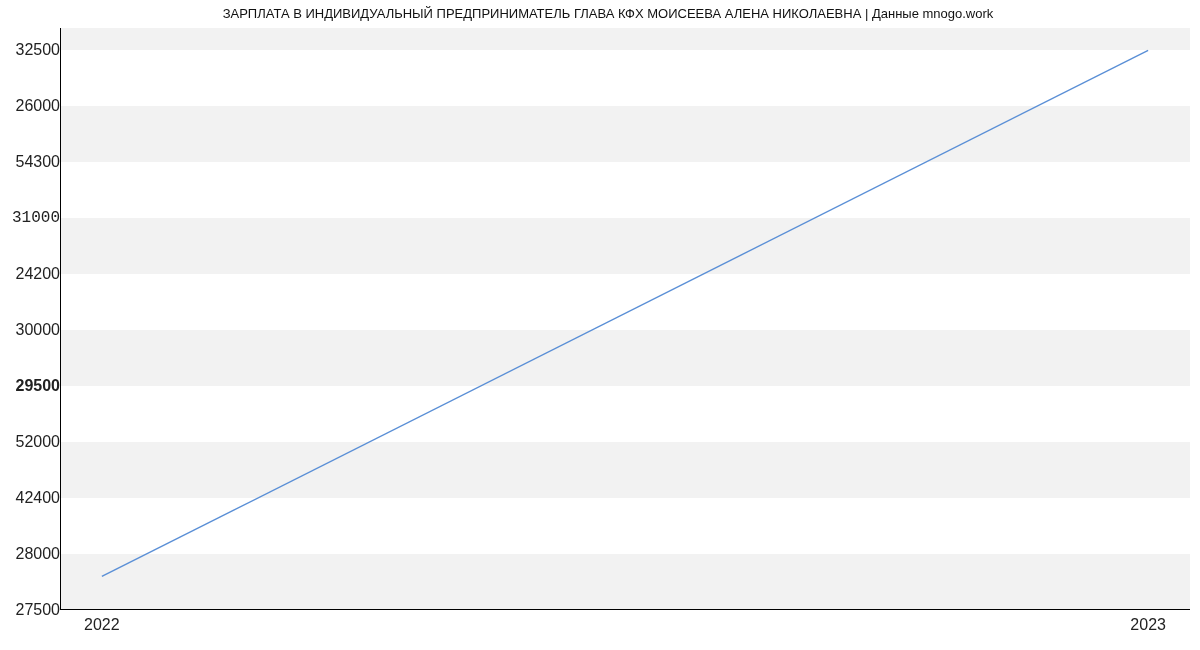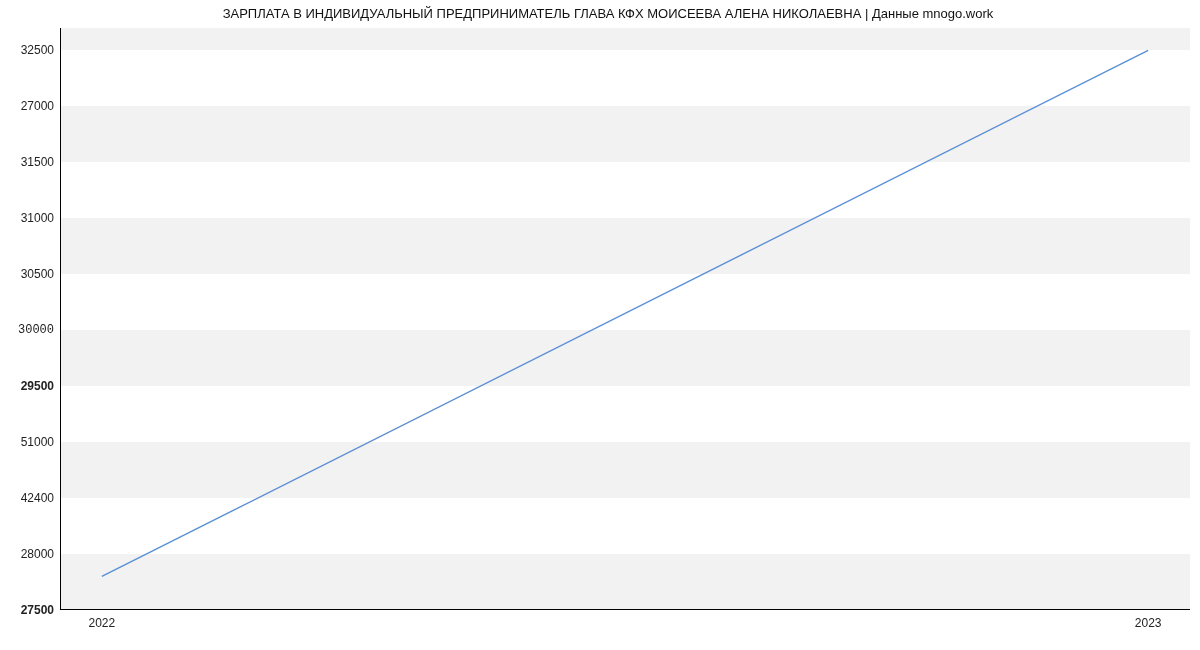--- a/index.html
+++ b/index.html
@@ -32,32 +32,31 @@
   }
   .grid-band {
     position: absolute;
     left: 0;
     right: 0;
     background: #f2f2f2;
   }
   .y-tick-label {
     position: absolute;
     right: 100%;
-    margin-right: 6px;
     transform: translateY(-50%);
-    font-size: 12px;
+    font-size: 16px;
     color: #222;
     white-space: nowrap;
   }
   .x-tick-label {
     position: absolute;
     top: 100%;
     margin-top: 6px;
     transform: translateX(-50%);
-    font-size: 12px;
+    font-size: 16px;
     color: #222;
     white-space: nowrap;
   }
   .axis-line {
     position: absolute;
     background: #000;
   }
   svg.line-layer {
     position: absolute;
     left: 0;
@@ -75,29 +74,29 @@
   <div class="plot-area" id="plot" style="left: 60px; top: 28px; width: 1130px; height: 582px;">
       <div class="grid-band" style="top: 0px; height: 22.3846px;"></div>
       <div class="grid-band" style="top: 78.3462px; height: 55.9615px;"></div>
       <div class="grid-band" style="top: 190.269px; height: 55.9615px;"></div>
       <div class="grid-band" style="top: 302.192px; height: 55.9615px;"></div>
       <div class="grid-band" style="top: 414.115px; height: 55.9615px;"></div>
       <div class="grid-band" style="top: 526.038px; height: 55.9615px;"></div>
     <svg class="line-layer" id="svg" viewBox="0 0 1130 582" preserveAspectRatio="none">
         <path d="M41.851851851816605,548.4230769230769 L1088.1481481481833,22.38461538461536" fill="none" stroke="#5a8fd6" stroke-width="1.4"></path>
       </svg>
-  <div class="y-tick-label" style="top: 582px; font-weight: bold;">27500</div>
+  <div class="y-tick-label" style="top: 582px;">27500</div>
       <div class="y-tick-label" style="top: 526.038px; text-align: center;">28000</div>
       <div class="y-tick-label" style="top: 470.077px;">42400</div>
-      <div class="y-tick-label" style="top: 414.115px;">51000</div>
+      <div class="y-tick-label" style="top: 414.115px;">52000</div>
       <div class="y-tick-label" style="top: 358.154px; font-weight: bold;">29500</div>
-      <div class="y-tick-label" style="top: 302.192px; font-family: Liberation Mono, monospace;">30000</div>
-      <div class="y-tick-label" style="top: 246.231px;">30500</div>
-      <div class="y-tick-label" style="top: 190.269px;">31000</div>
-      <div class="y-tick-label" style="top: 134.308px;">31500</div>
-      <div class="y-tick-label" style="top: 78.3462px;">27000</div>
+      <div class="y-tick-label" style="top: 302.192px;">30000</div>
+      <div class="y-tick-label" style="top: 246.231px;">24200</div>
+      <div class="y-tick-label" style="top: 190.269px; font-family: Liberation Mono, monospace;">31000</div>
+      <div class="y-tick-label" style="top: 134.308px;">54300</div>
+      <div class="y-tick-label" style="top: 78.3462px;">26000</div>
       <div class="y-tick-label" style="top: 22.3846px;">32500</div>
       <div class="x-tick-label" style="left: 41.8519px;">2022</div>
       <div class="x-tick-label" style="left: 1088.15px; text-align: right;">2023</div>
       <div class="axis-line" style="left: 0px; top: 0px; width: 1px; height: 582px;"></div>
       <div class="axis-line" style="left: 0px; top: 581px; width: 1130px; height: 1px;"></div>
     </div>
 </div>
 
 </body></html>

